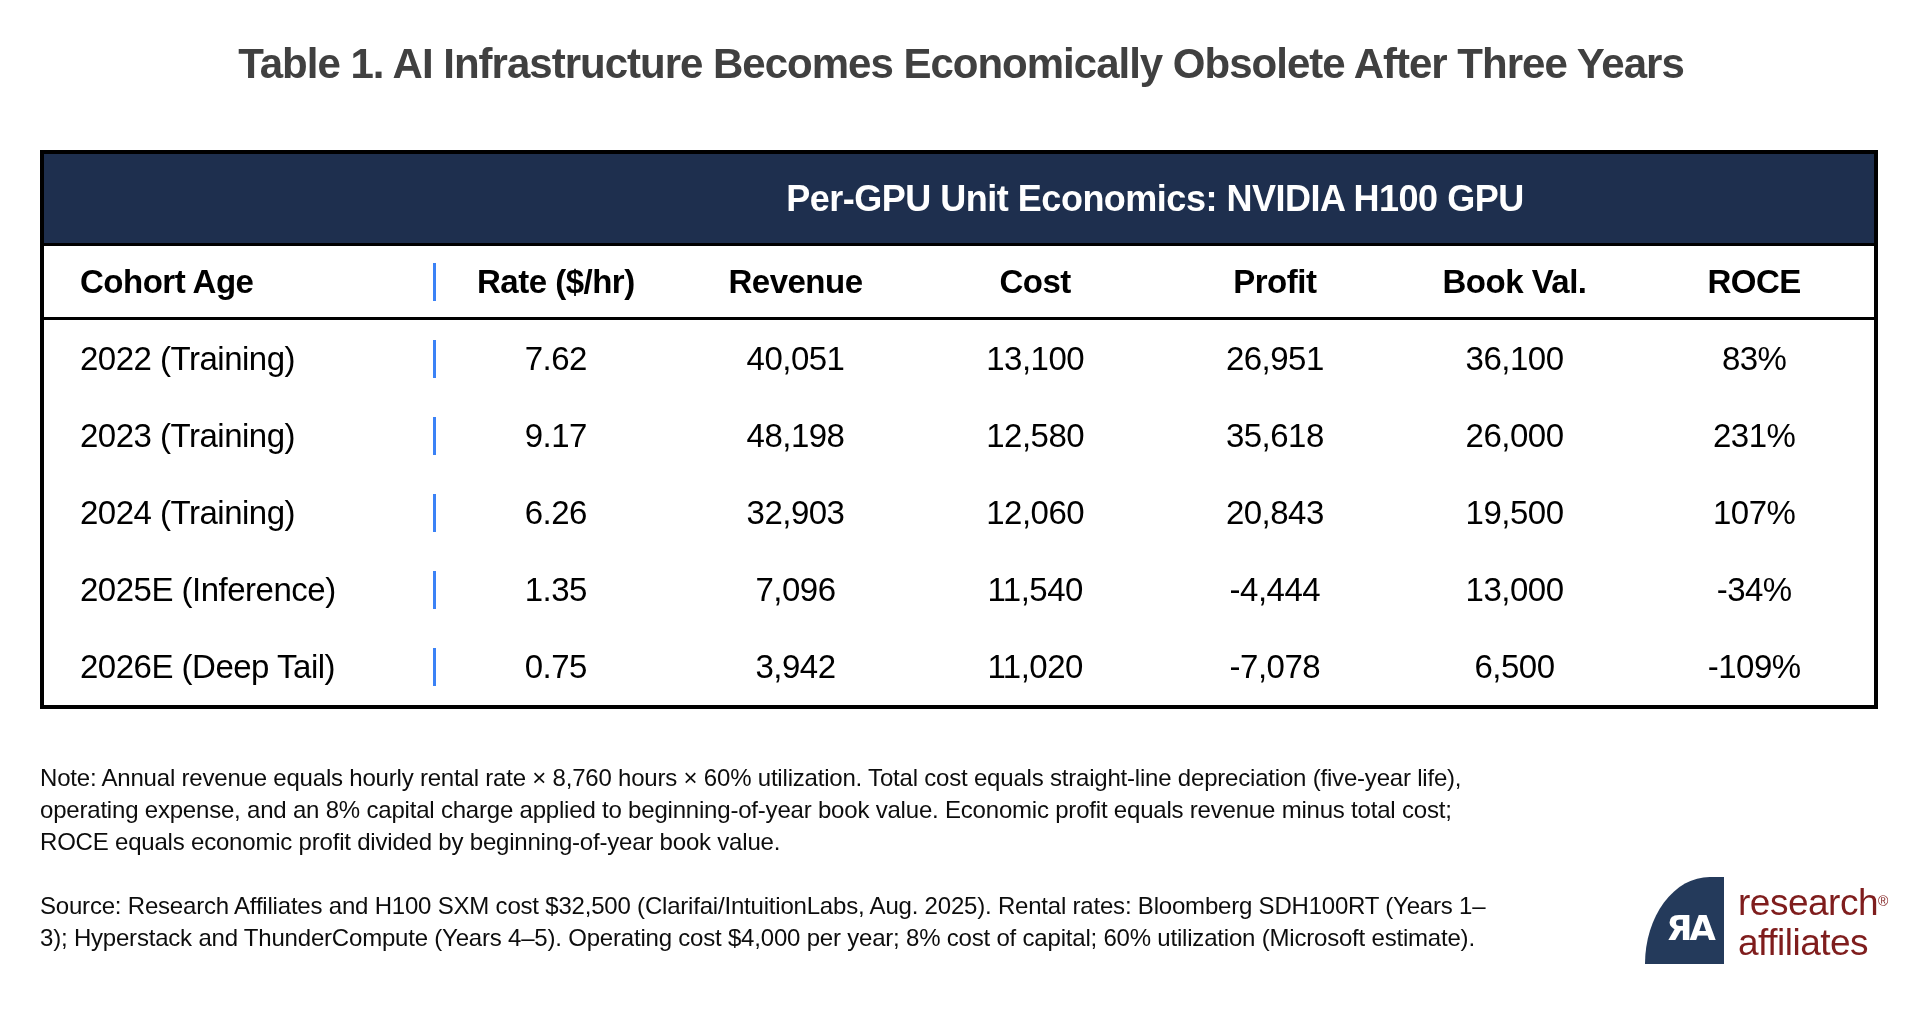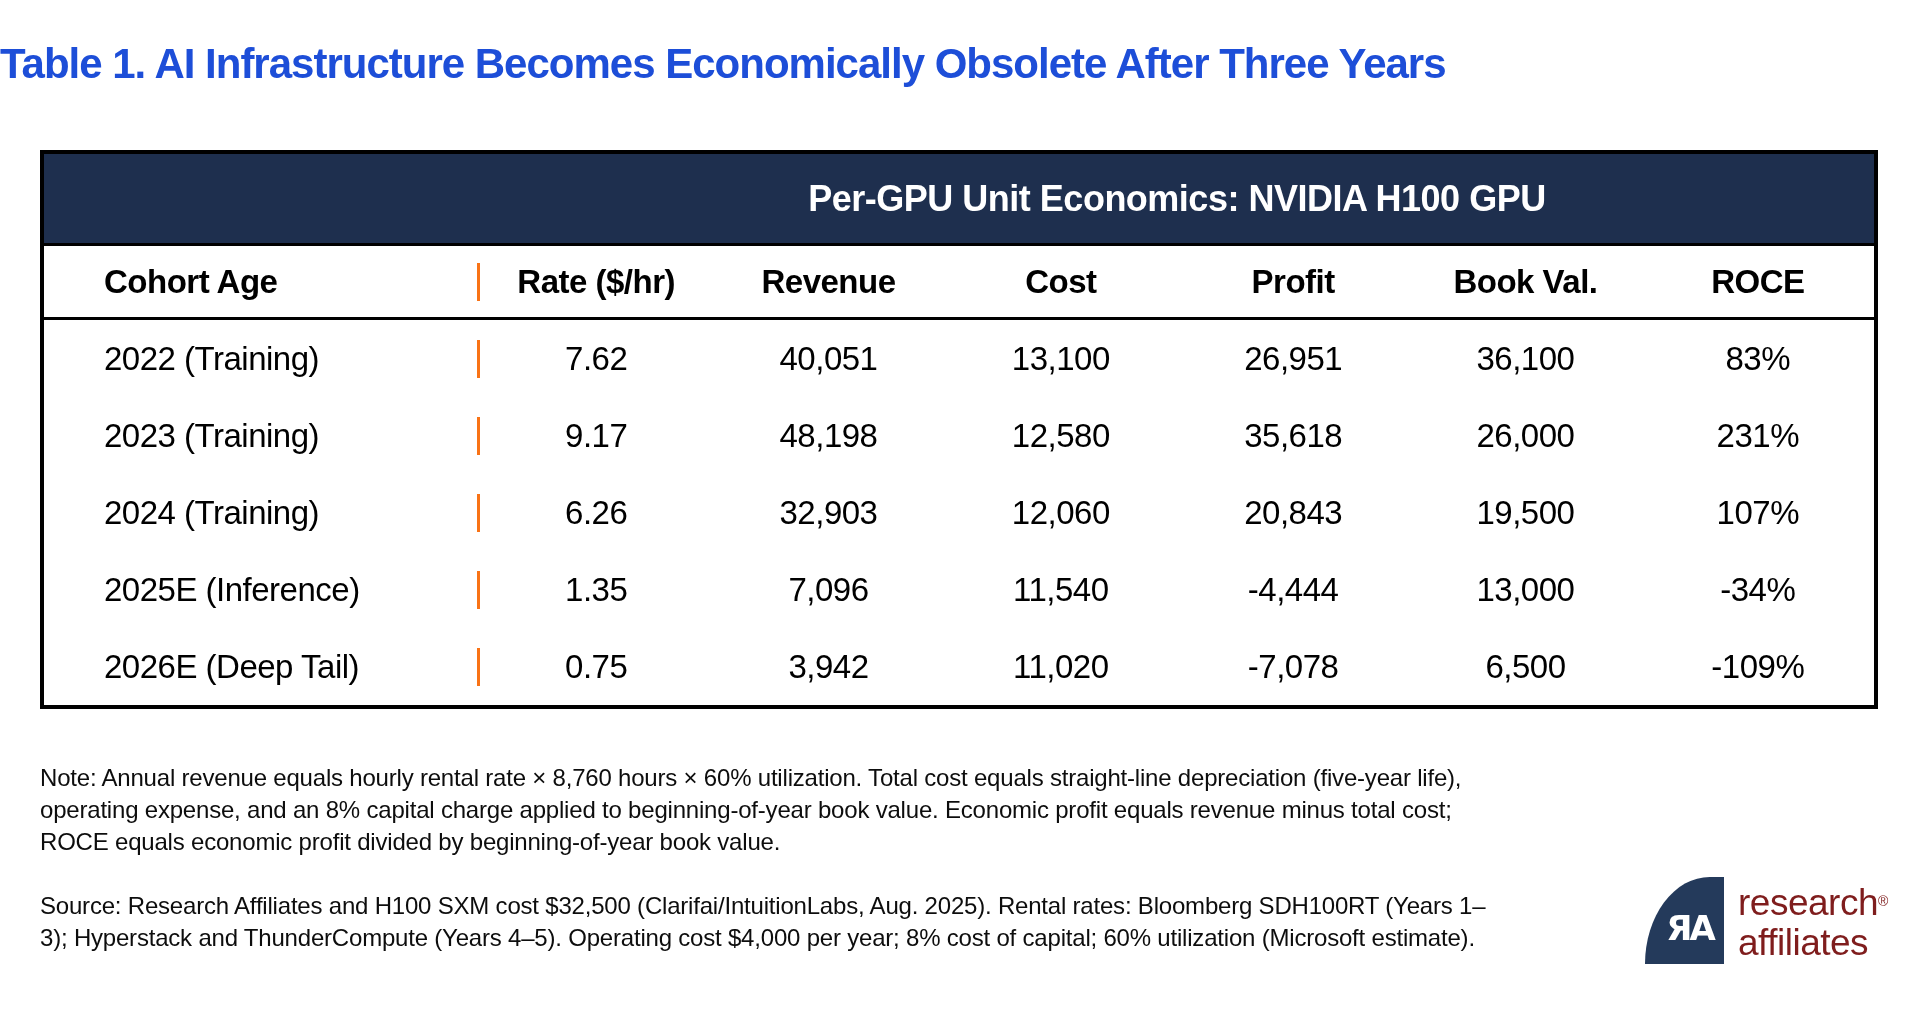--- a/index.html
+++ b/index.html
@@ -7,41 +7,41 @@
   body {
     position: relative;
     font-family: "Liberation Sans", sans-serif;
     color: #000;
   }
 
   
   .page-title {
     position: absolute;
     top: 40px; left: 0; width: 100%;
+    text-align: center;
     font-size: 42px;
     font-weight: 700;
     letter-spacing: -1px;
-    color: #1d4ed8;
+    color: #404040;
   }
 
   
   .tbl {
     position: absolute;
     left: 40px; top: 150px;
     width: 1838px;
     border: 4px solid #000;
     background: #fff;
   }
   .trow { display: flex; align-items: center; }
   .col-cohort {
     flex: 0 0 392px;
     display: flex; align-items: center;
-    padding-left: 16px;
-    border-right: 3px solid #f97316;
-    margin-left: 44px;
+    padding-left: 36px;
+    border-right: 3px solid #3b82f6;
   }
   .col {
     flex: 1 1 0;
     display: flex; align-items: center; justify-content: center;
     text-align: center;
   }
 
   .banner-row { height: 92px; border-bottom: 3px solid #000; background: #1E2F4E; }
   .banner-label {
     flex: 1 1 0;

